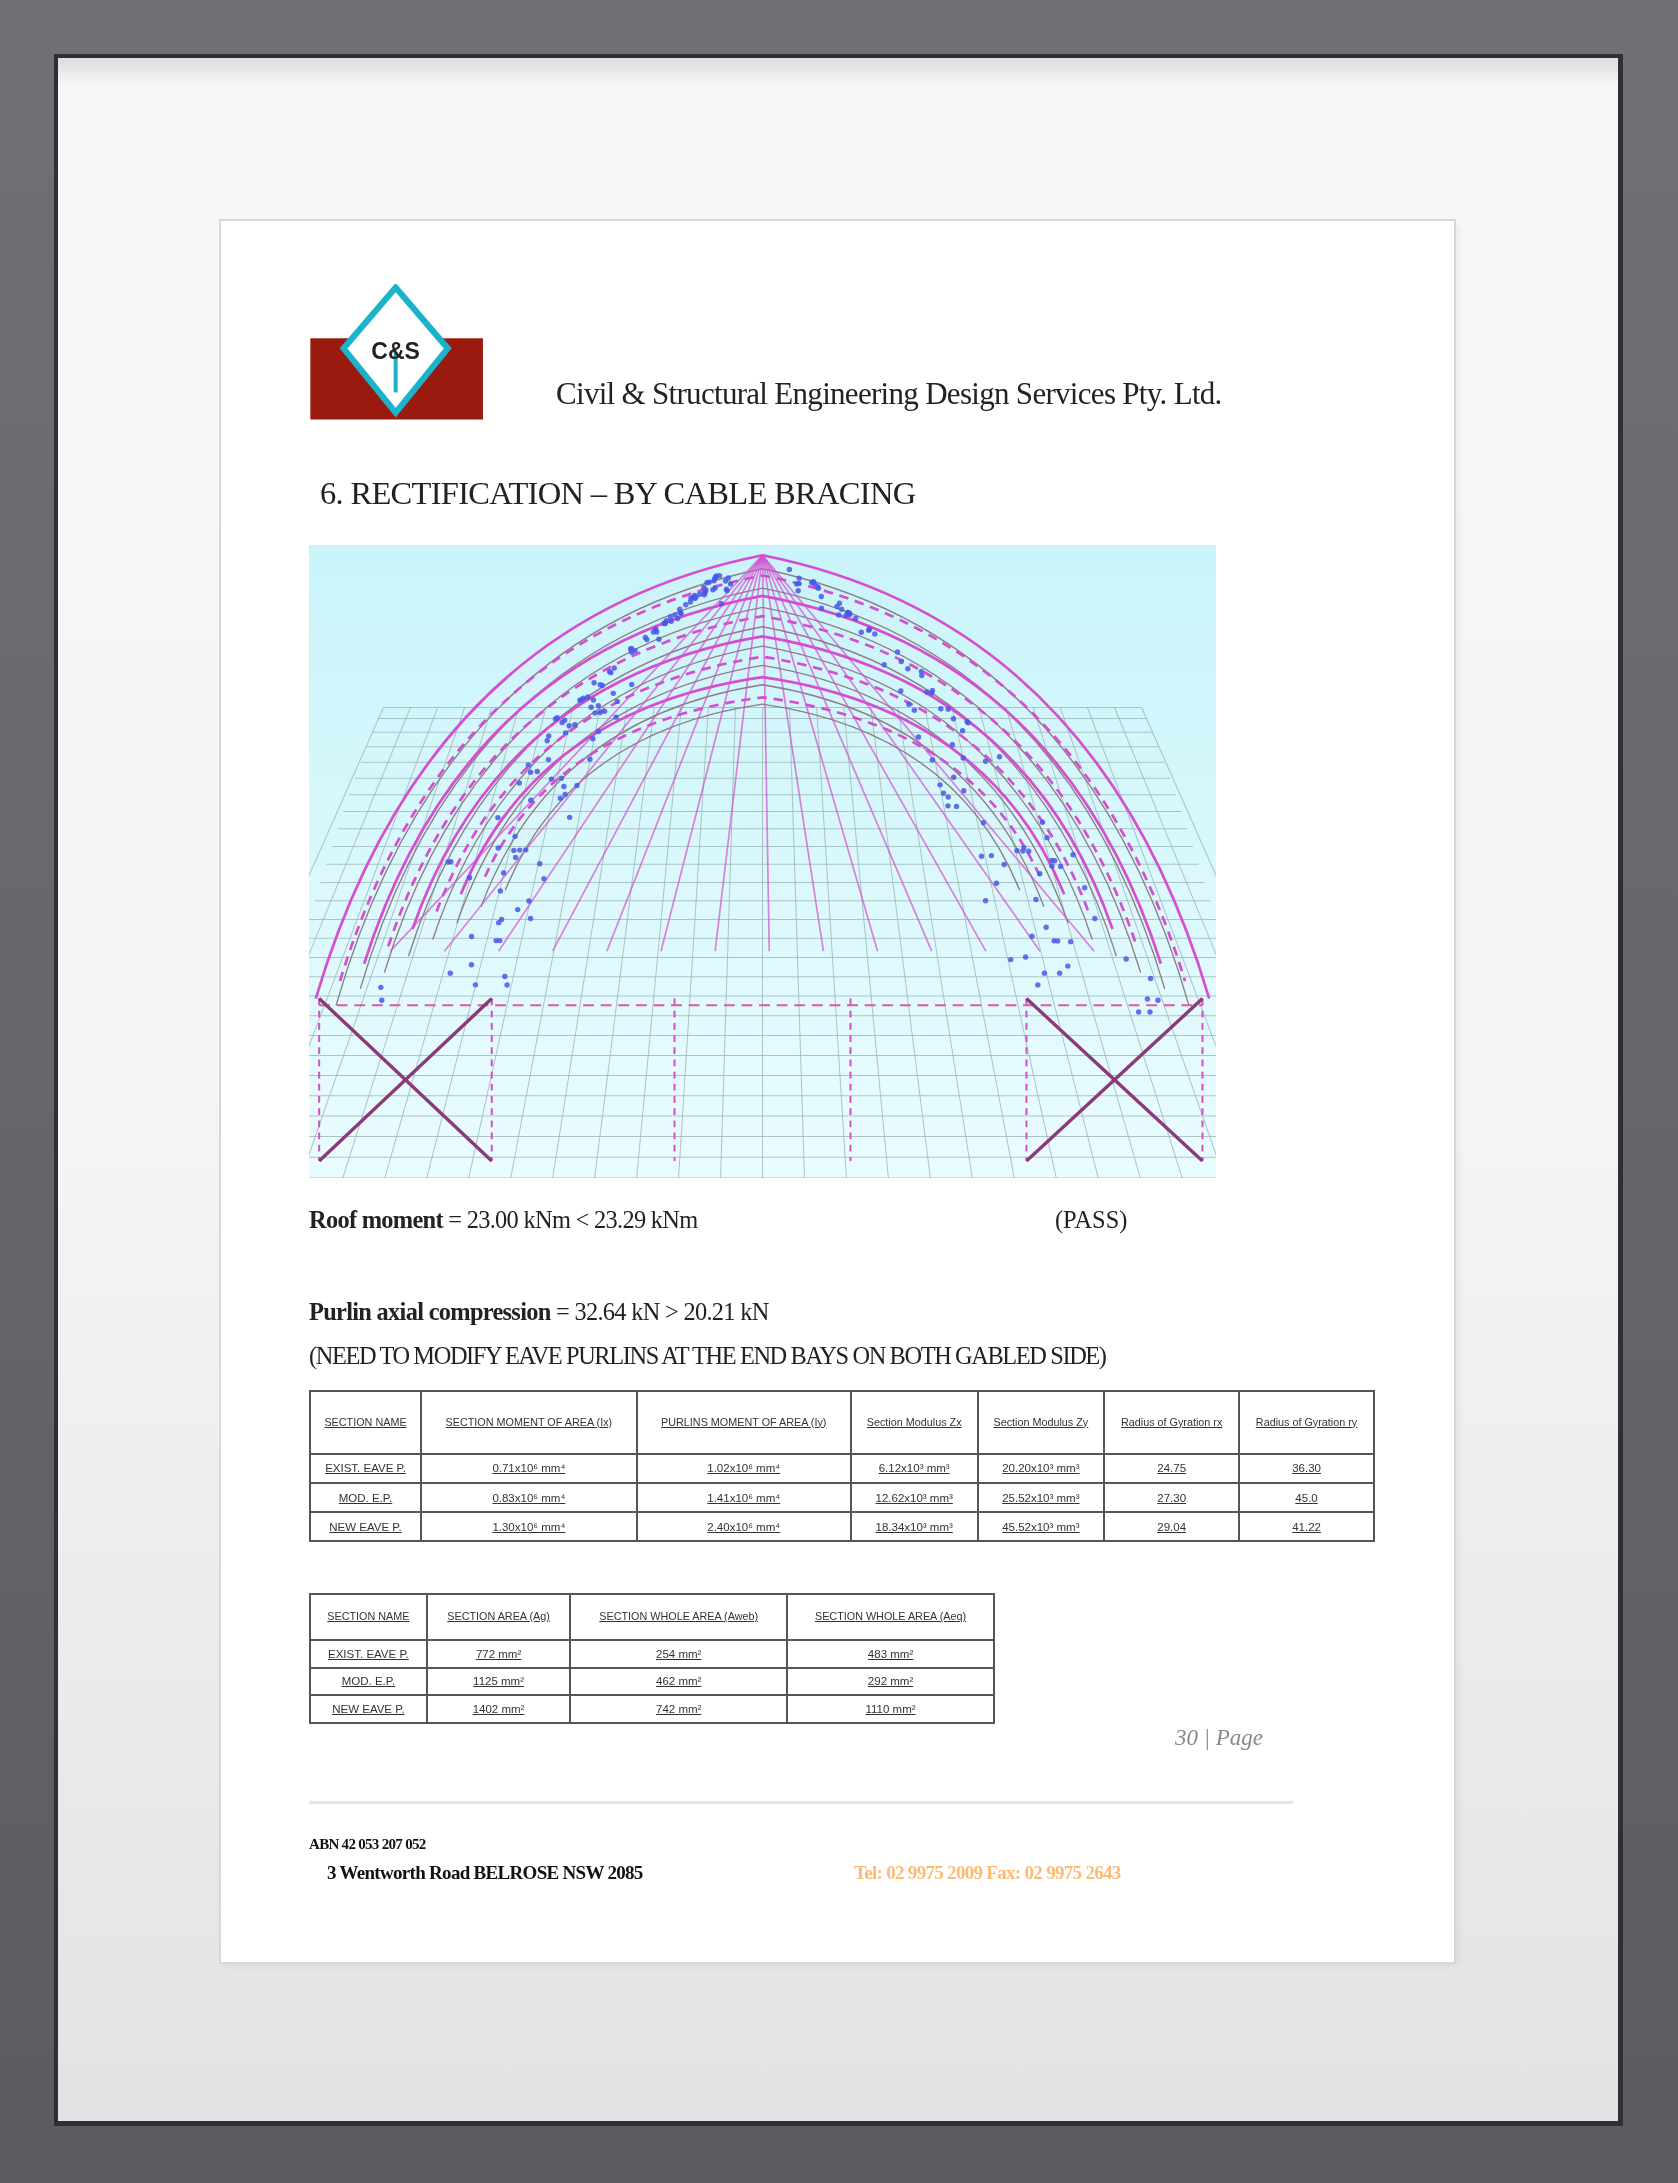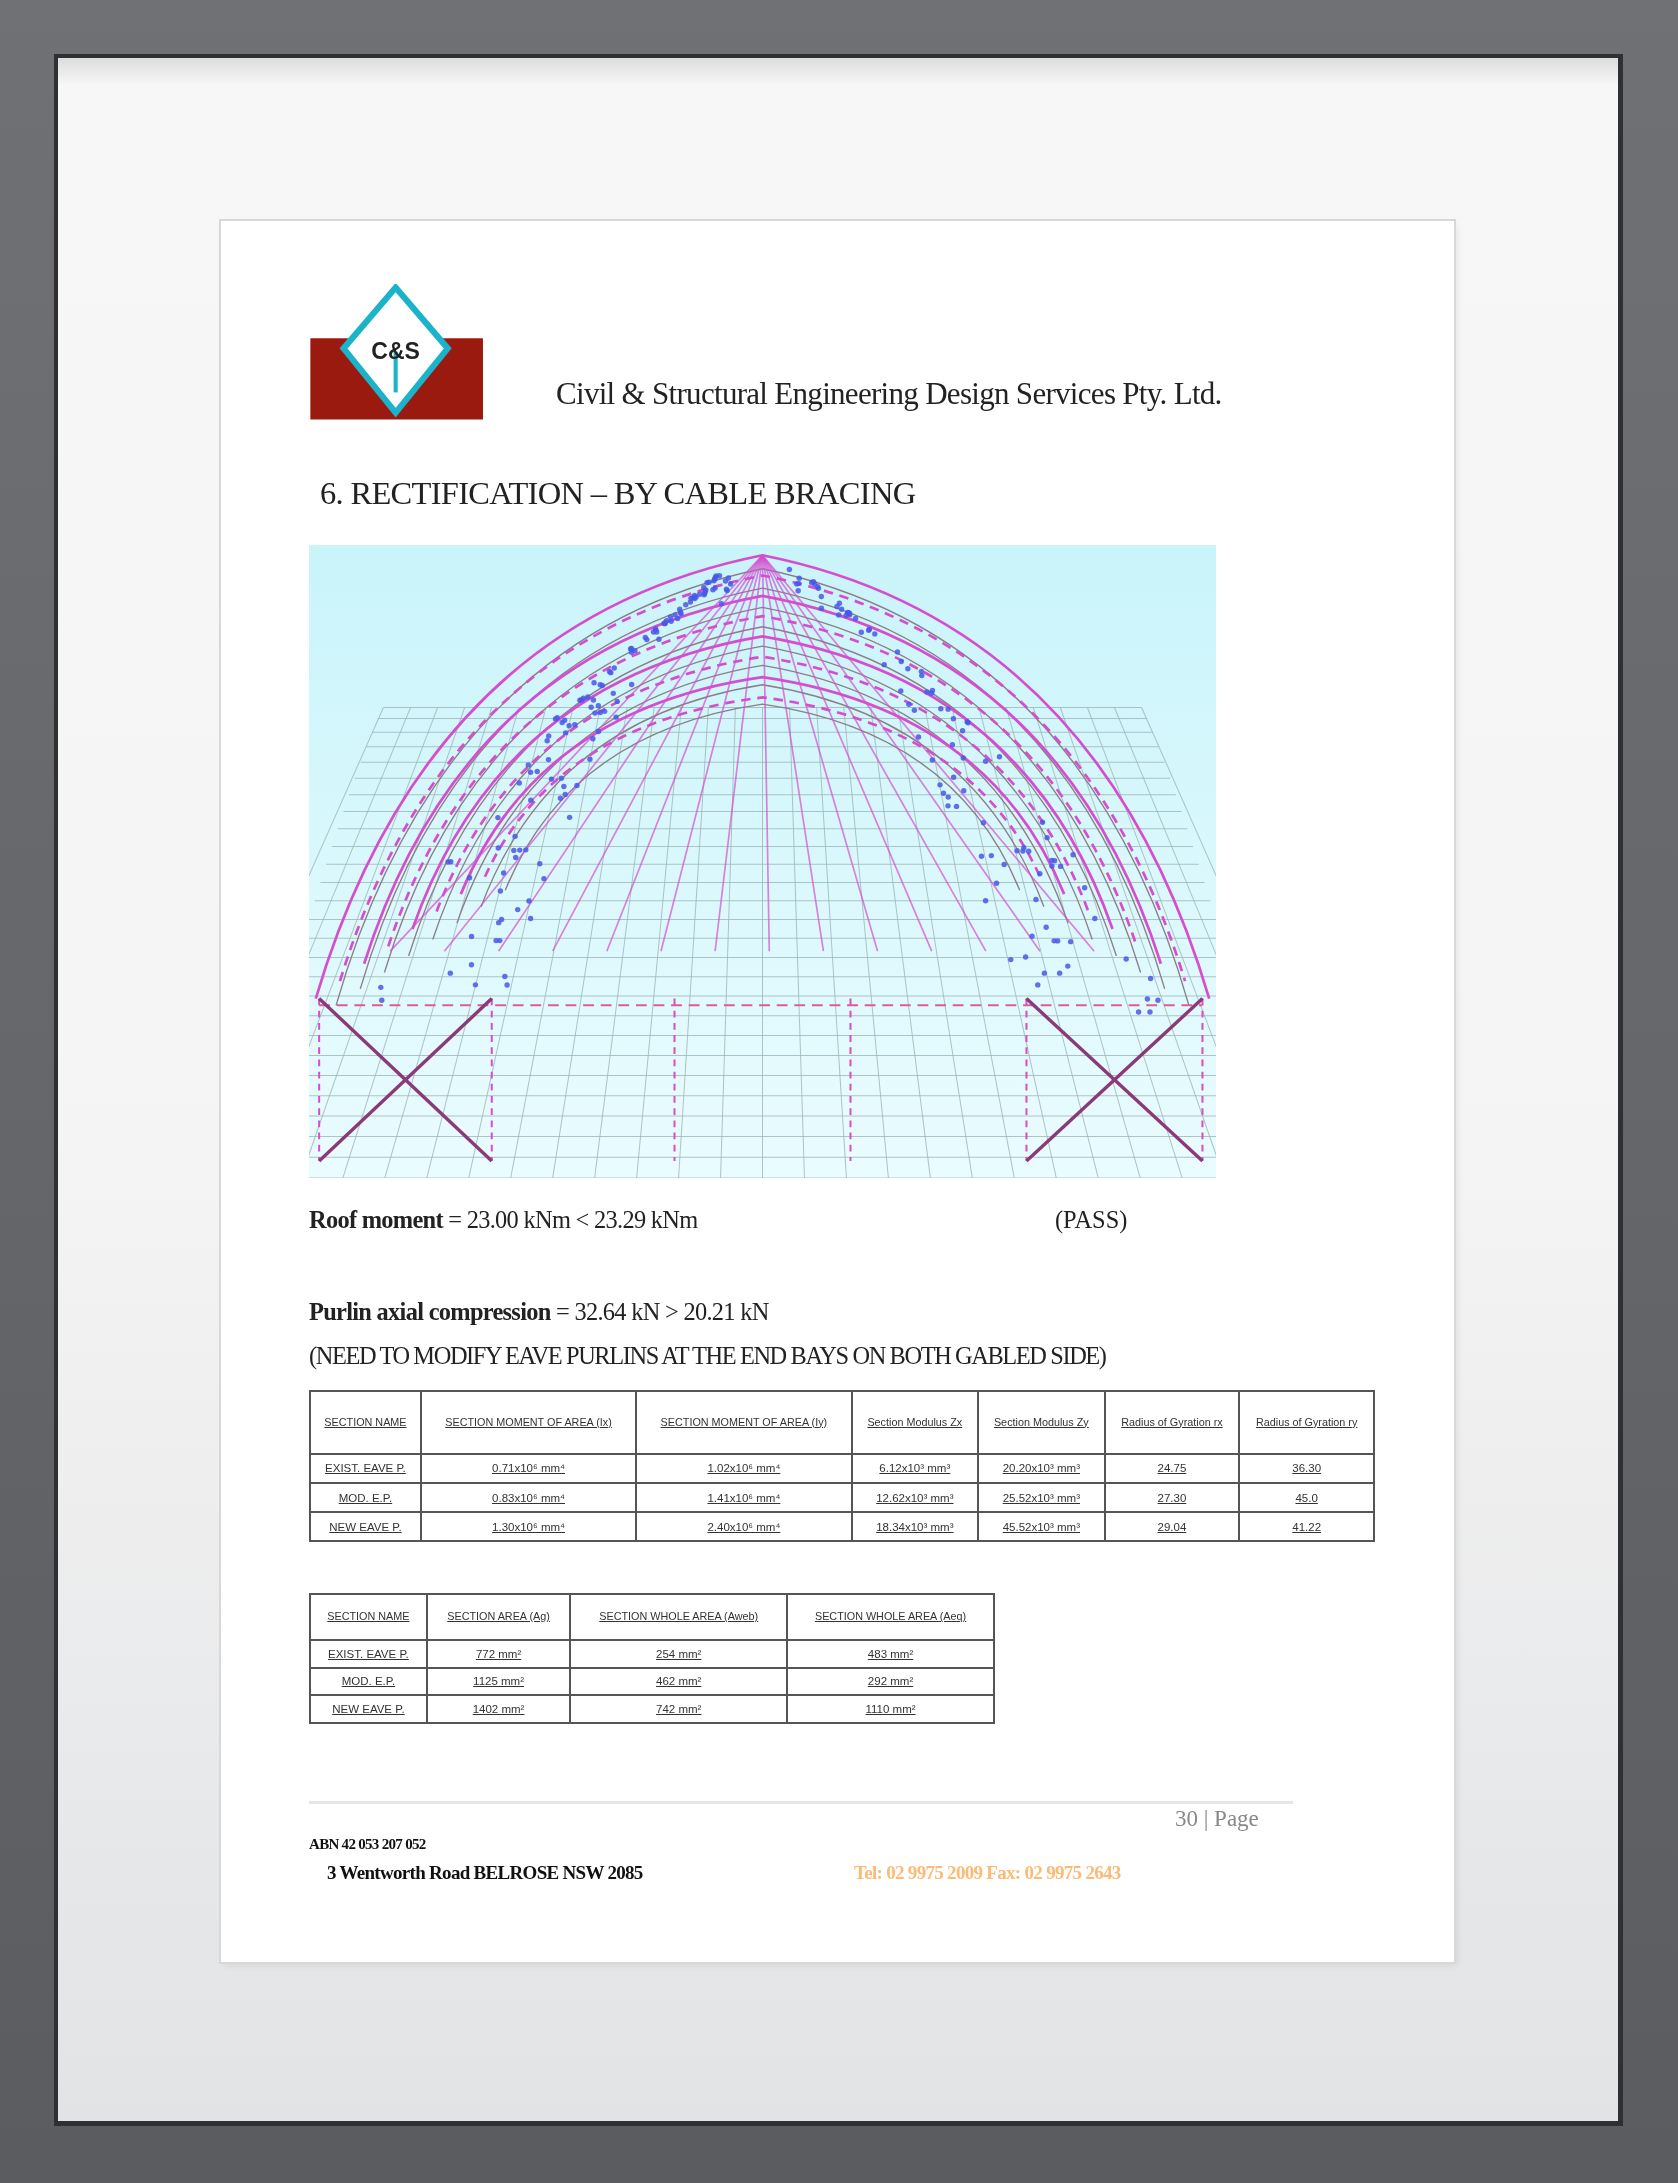--- a/index.html
+++ b/index.html
@@ -22,21 +22,21 @@
   table{border-collapse:collapse;position:absolute;font-family:"Liberation Sans","DejaVu Sans",sans-serif;color:#333;text-decoration:underline;}
   td,th{border:2.7px solid #555;text-align:center;font-size:11.5px;padding:1.4px 2.7px;font-weight:normal;}
   th{font-size:10.8px;line-height:13.5px;}
   .t1{left:309px;top:1390px;width:1066px;}
   .t1 th{height:58px;}
   .t1 td{height:24.4px;}
   .t2{left:309px;top:1593px;width:686px;}
   .t2 th{height:41px;}
   .t2 td{height:23px;}
   .footer-rule{left:309px;top:1801px;width:984px;height:2.7px;background:#e6e6e6;}
-  .pageno{left:1175px;top:1806px;font-size:23px;color:#888;white-space:nowrap;}
+  .pageno{left:1175px;top:1725px;font-size:23px;color:#888;white-space:nowrap;font-style:italic;}
   .abn{left:309px;top:1836px;font-size:15px;font-weight:bold;color:#111;white-space:nowrap;letter-spacing:-0.7px;}
   .addr{left:327px;top:1862px;font-size:19px;font-weight:bold;color:#111;white-space:nowrap;letter-spacing:-0.7px;}
   .tel{left:854px;top:1862px;font-size:19px;font-weight:bold;color:#fdba74;white-space:nowrap;letter-spacing:-0.7px;}
 </style>
 </head>
 <body>
 
 <div class="frame"></div>
 <div class="frame-inner-shadow"></div>
 <div class="mat"></div>
@@ -397,21 +397,21 @@
   <b>Purlin axial compression</b>
   <span>= 32.64 kN &gt; 20.21 kN</span>
 </div>
 <div class="abs note">(NEED TO MODIFY EAVE PURLINS AT THE END BAYS ON BOTH GABLED SIDE)</div>
 
 <table class="t1">
   <thead>
     <tr>
       <th>SECTION NAME</th>
       <th>SECTION MOMENT OF AREA (Ix)</th>
-      <th>SECTION MOMENT OF AREA (Iy)</th>
+      <th>PURLINS MOMENT OF AREA (Iy)</th>
       <th>Section Modulus Zx</th>
       <th>Section Modulus Zy</th>
       <th>Radius of Gyration rx</th>
       <th>Radius of Gyration ry</th>
     </tr>
   </thead>
   <tbody>
     <tr>
       <td>EXIST. EAVE P.</td>
       <td>0.71x10⁶ mm⁴</td>

